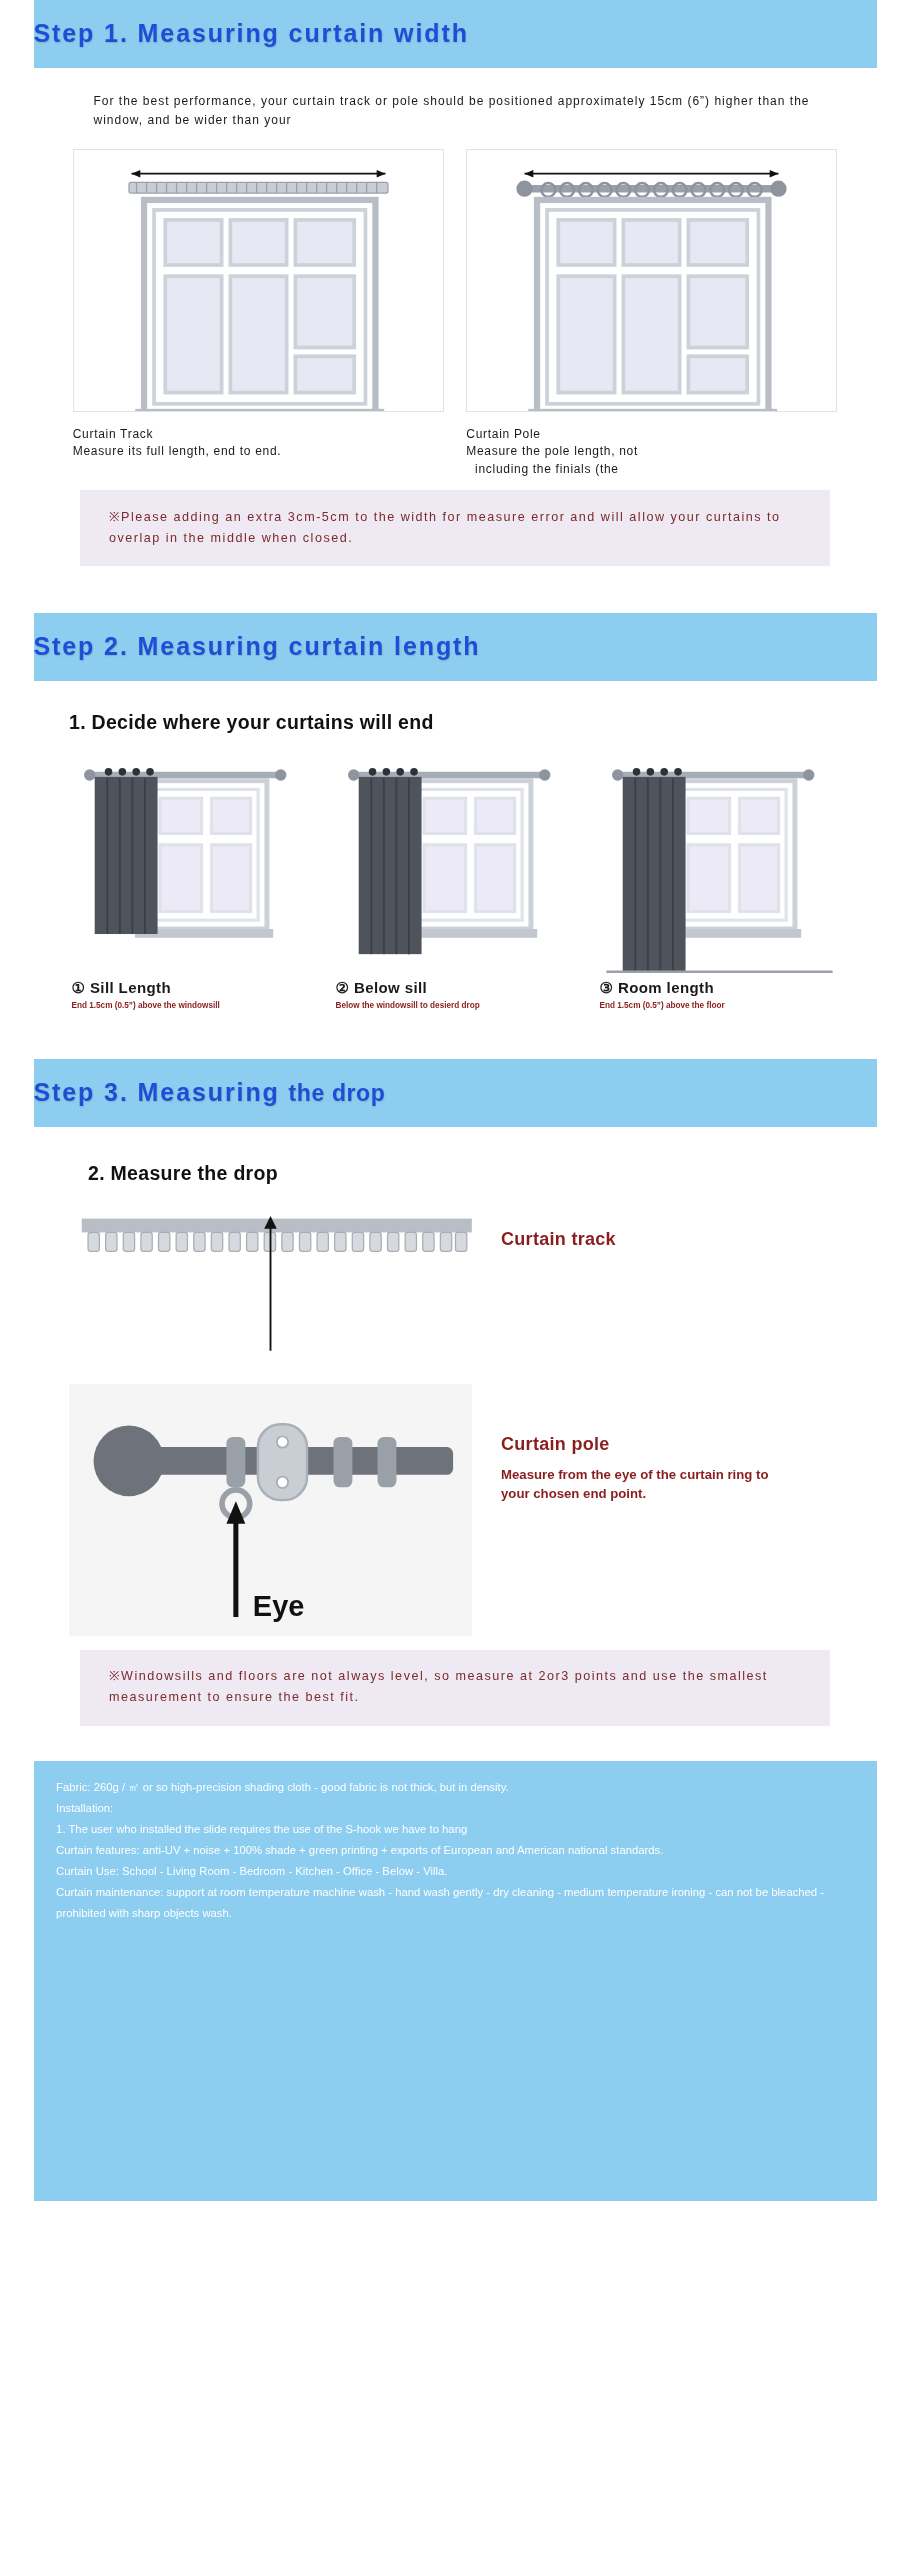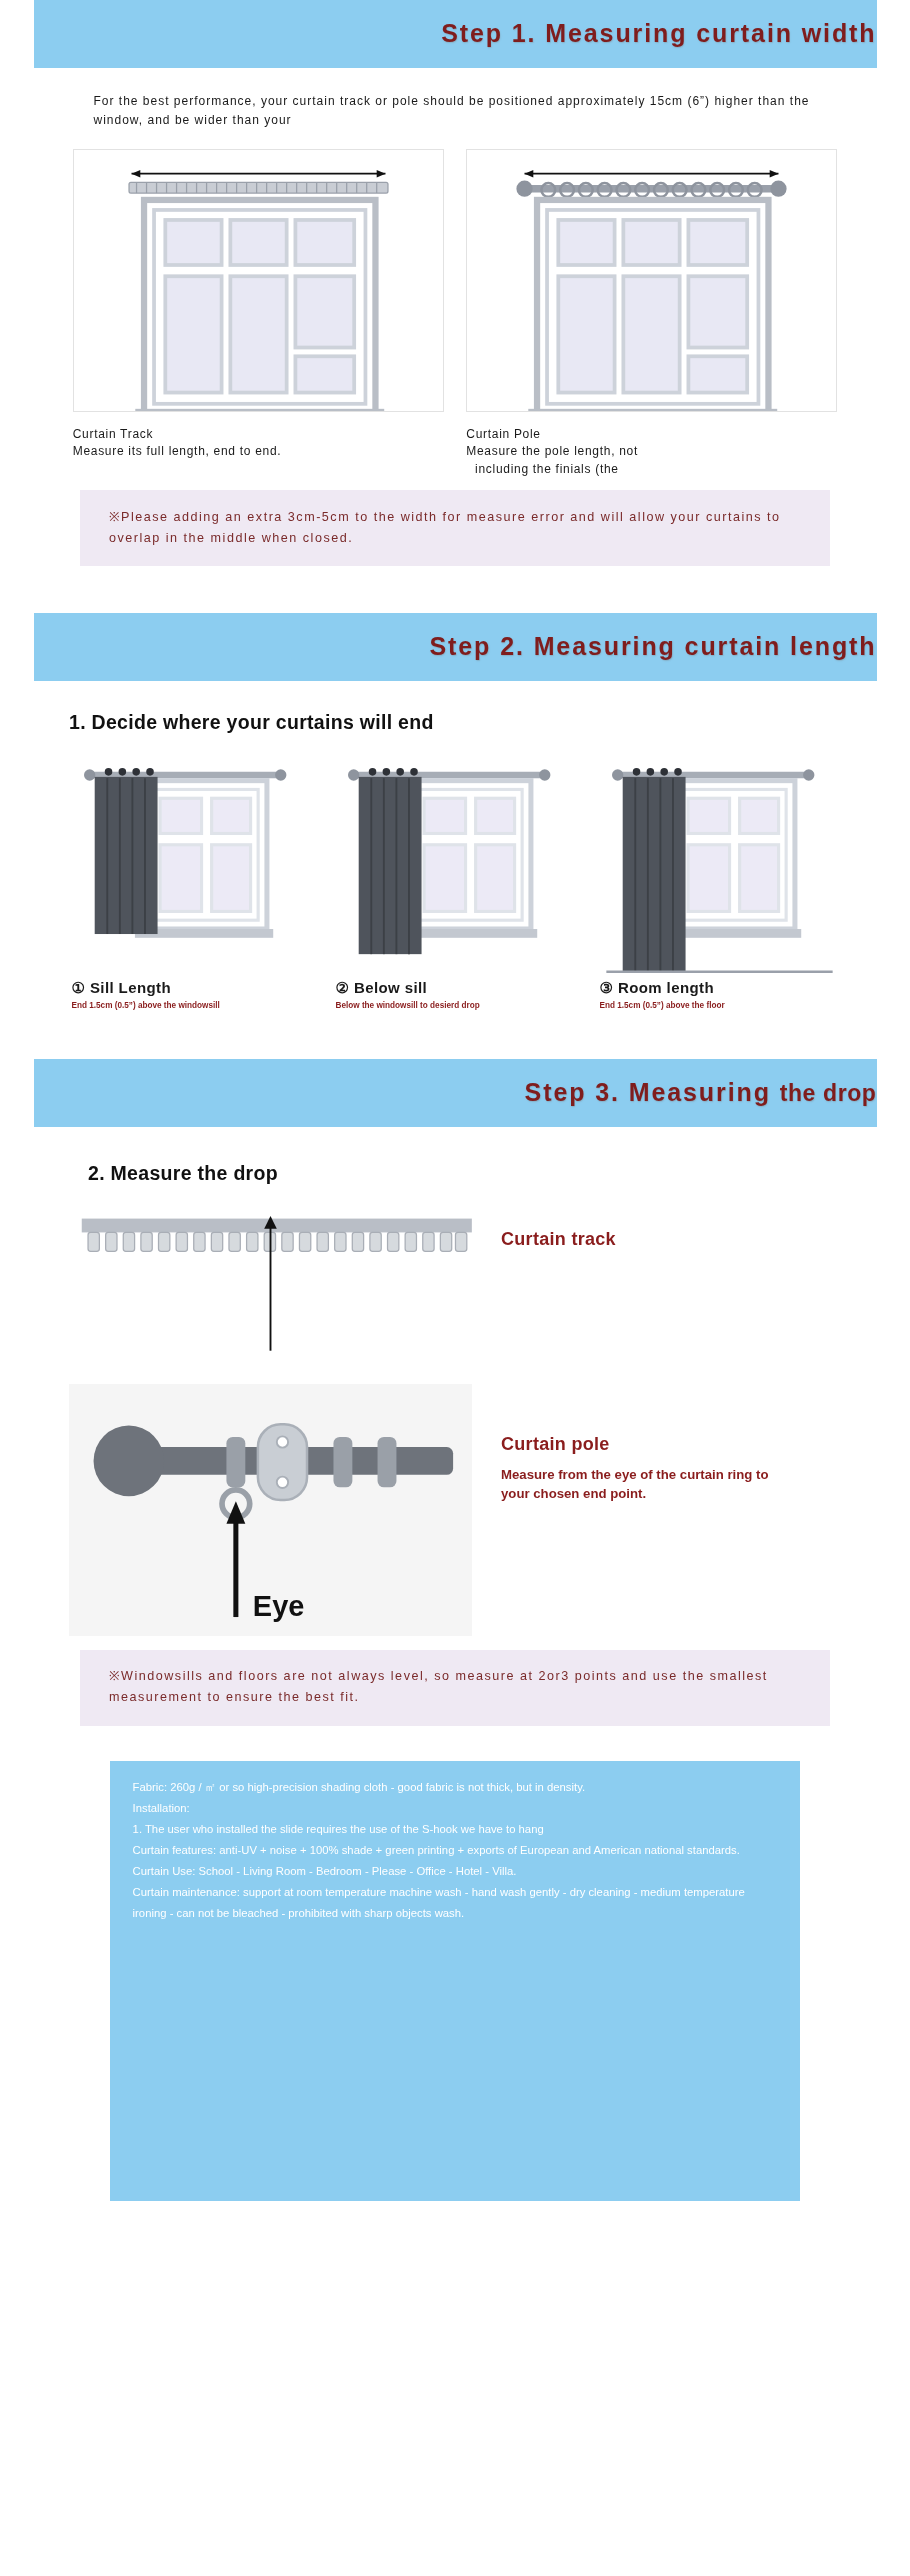--- a/index.html
+++ b/index.html
@@ -14,22 +14,22 @@
   }
   .page {
     width: 910px;
     position: relative;
     background: #ffffff;
   }
 
   
   .banner {
     background: #8ccdf0;
-    color: #7f1d1d;
-    text-align: right;
+    color: #1d4ed8;
+    text-align: left;
     letter-spacing: 1.9px;
     font-size: 25px;
     font-weight: bold;
     padding: 19px 0 20px 0;
     margin: 0;
     text-shadow: 0.6px 0.6px 1.3px rgba(120,120,120,0.35);
   }
   .banner .small {
     font-size: 23px;
     letter-spacing: 0.6px;
@@ -150,21 +150,21 @@
     font-size: 13.2px;
     font-weight: bold;
     line-height: 19.5px;
     margin-top: 10px;
     max-width: 296px;
   }
 
   
   .info {
     background: #8ccdf0;
-    width: 690px;
+    width: 843px;
     margin: 35px auto 0 auto;
     box-sizing: border-box;
     padding: 16.4px 22.6px 25px 22.6px;
     color: #ffffff;
     font-size: 11.3px;
     line-height: 21px;
     min-height: 440px;
   }
   .info p { margin: 0; }
   .bottom-pad { height: 12.6px; }
@@ -468,19 +468,19 @@
     </div>
   </div>
 
   <div class="note">※Windowsills and floors are not always level, so measure at 2or3 points and use the smallest measurement to ensure the best fit.</div>
 
   <div class="info">
     <p>Fabric: 260g / ㎡ or so high-precision shading cloth - good fabric is not thick, but in density.</p>
     <p>Installation:</p>
     <p>1. The user who installed the slide requires the use of the S-hook we have to hang</p>
     <p>Curtain features: anti-UV + noise + 100% shade + green printing + exports of European and American national standards.</p>
-    <p>Curtain Use: School - Living Room - Bedroom - Please - Office - Hotel - Villa.</p>
+    <p>Curtain Use: School - Living Room - Bedroom - Kitchen - Office - Below - Villa.</p>
     <p>Curtain maintenance: support at room temperature machine wash - hand wash gently - dry cleaning - medium temperature ironing - can not be bleached - prohibited with sharp objects wash.</p>
   </div>
 
   <div class="bottom-pad"></div>
 </div>
 
 
 </body></html>

